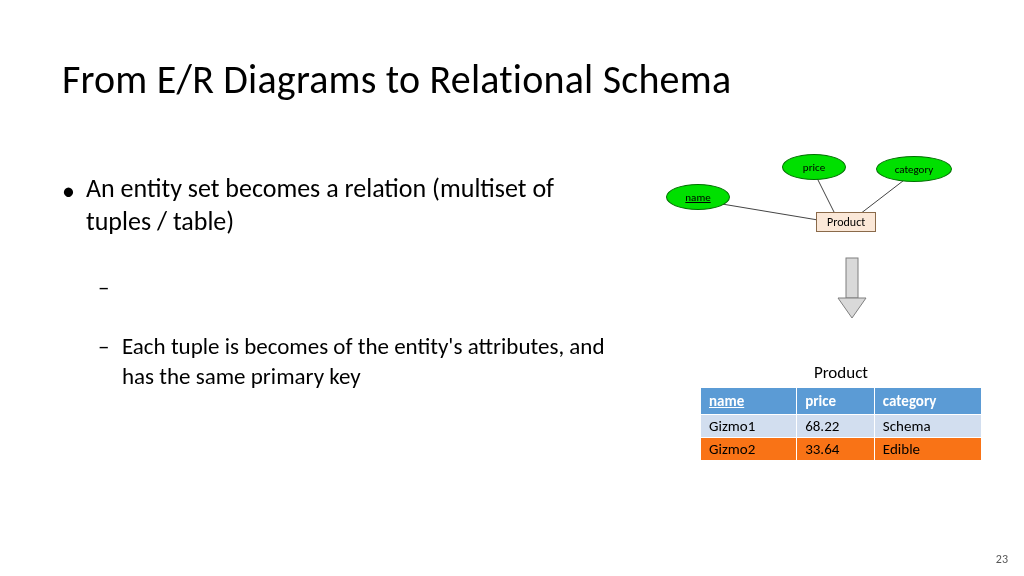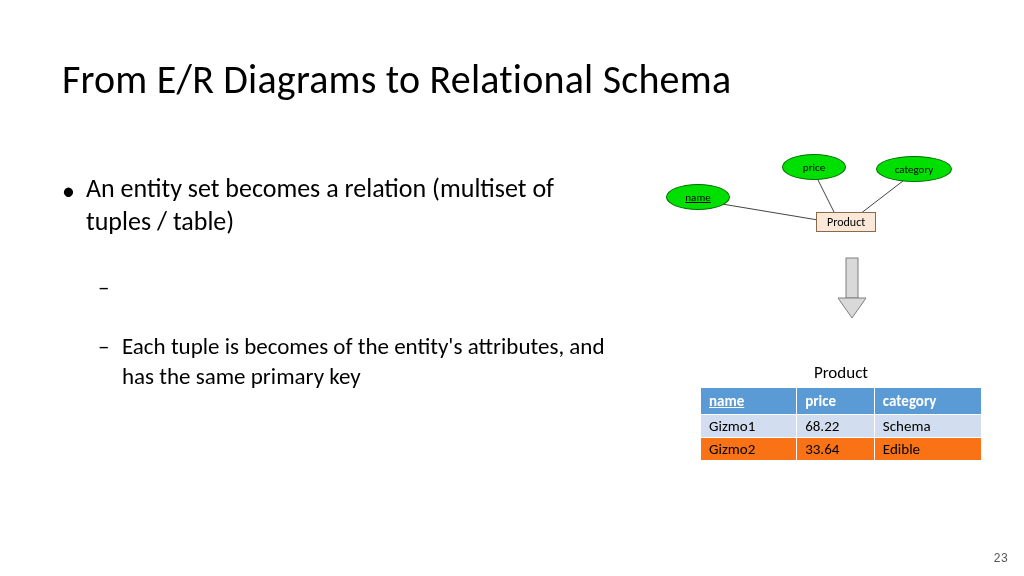--- a/index.html
+++ b/index.html
@@ -120,21 +120,20 @@
     border: 1px solid #ffffff;
   }
   table.rel tr.r0 td { background: #d2deef; }
   table.rel tr.r1 td { background: #f97316; }
   .page-num {
     position: absolute;
     right: 16px;
     bottom: 10px;
     font-size: 12px;
     color: #555;
-    font-family: Liberation Mono, monospace;
   }
 </style>
 </head>
 <body>
 
 <div class="title">From E/R Diagrams to Relational Schema</div>
 
 <div class="bullets">
   <div class="bullet-main">
     <div class="dot">•</div>

